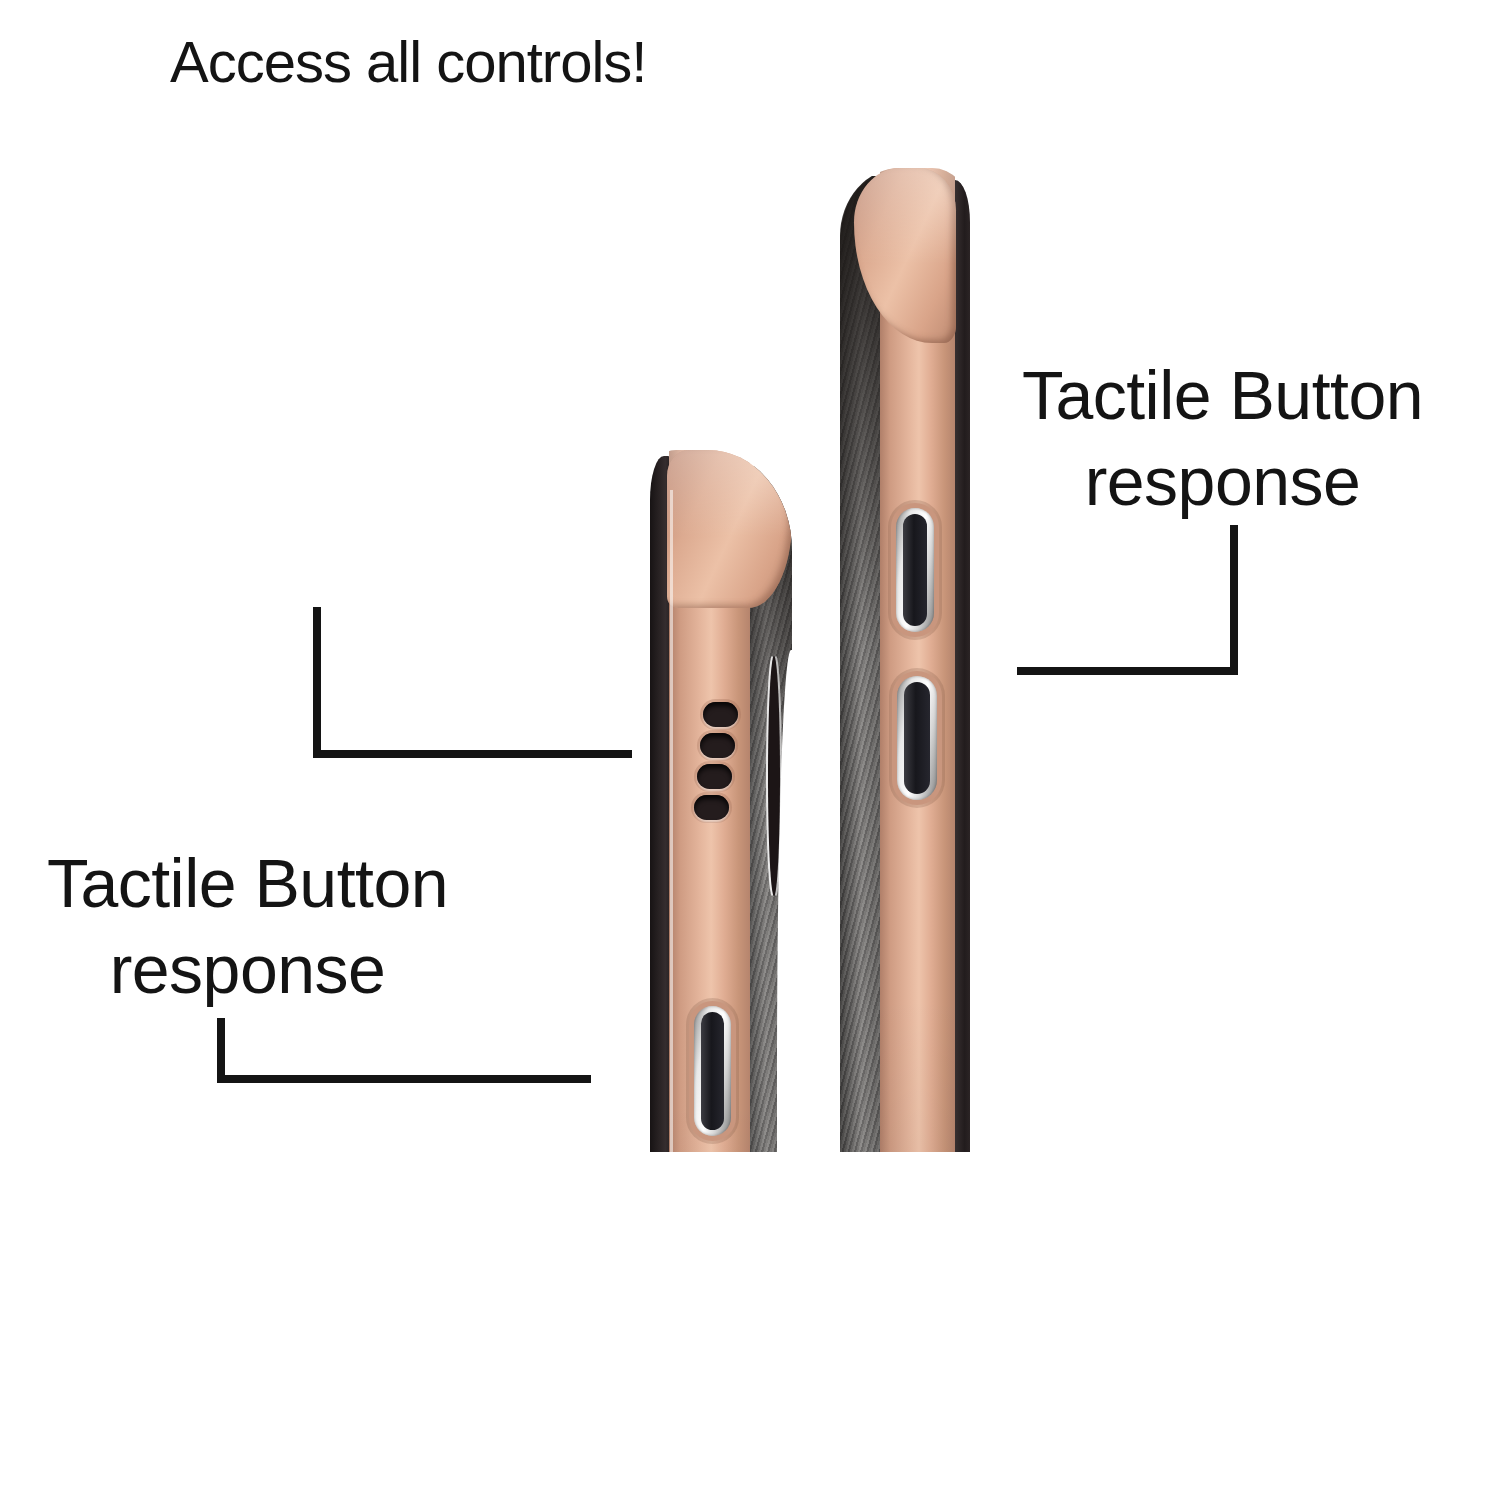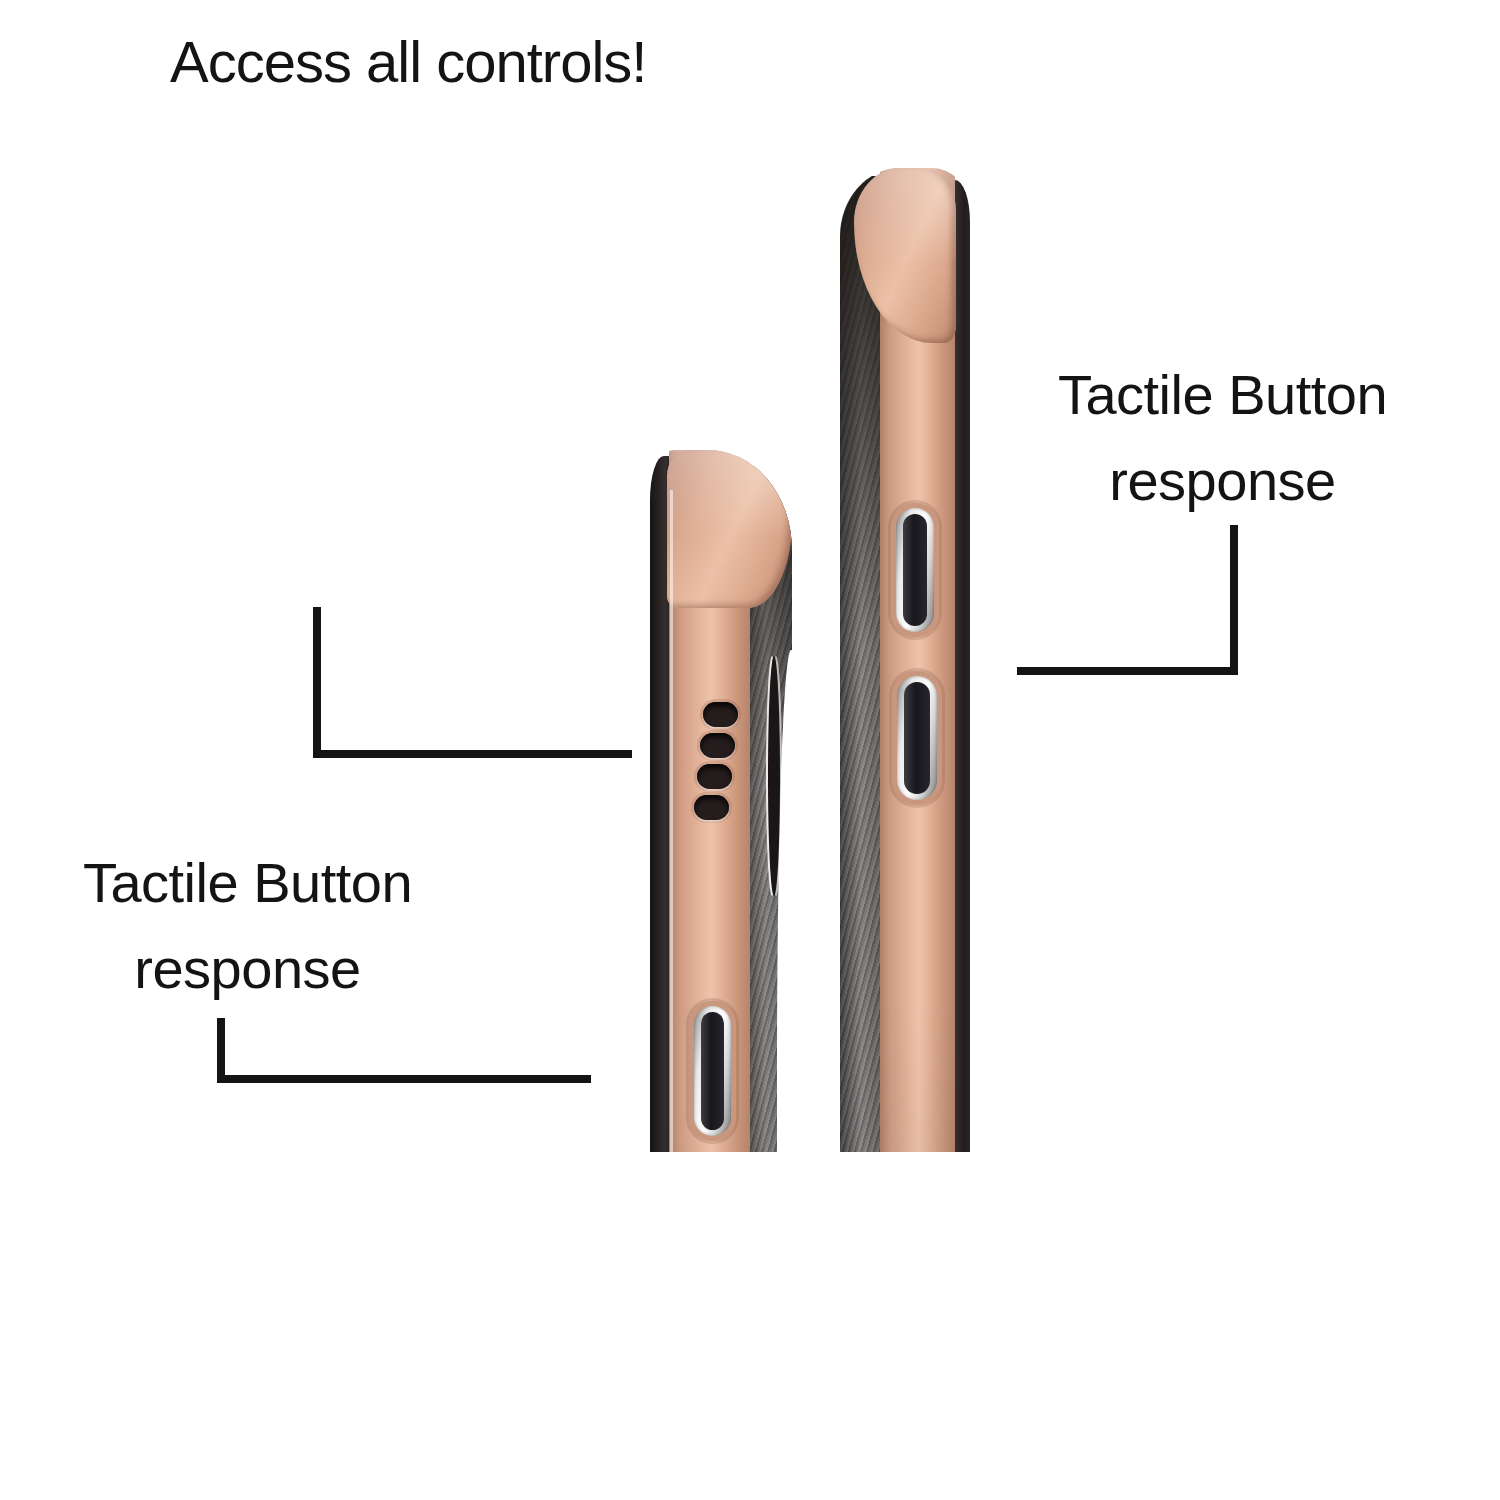--- a/index.html
+++ b/index.html
@@ -5,21 +5,21 @@
   html,body{margin:0;padding:0;background:#fff;}
   .canvas{
     position:relative;width:1500px;height:1152px;background:#ffffff;
     overflow:hidden;font-family:"Liberation Sans",sans-serif;color:#161616;
   }
   
   .title{
     position:absolute;left:170px;top:28px;font-size:58px;letter-spacing:-1px;
     white-space:nowrap;color:#141414;
   }
-  .label{position:absolute;text-align:center;color:#141414;font-size:56px;line-height:86px;letter-spacing:-0.5px;}
+  .label{position:absolute;text-align:center;color:#141414;font-size:68px;line-height:86px;letter-spacing:-0.5px;}
   .label-speaker{left:100px;top:518px;width:420px;}
   .label-tactile-left{left:30px;top:840px;width:435px;}
   .label-tactile-right{left:1010px;top:352px;width:425px;}
   
   .connector{position:absolute;border:0 solid #141414;}
   .conn-speaker{left:313px;top:607px;width:311px;height:143px;border-left-width:8px;border-bottom-width:8px;}
   .conn-left{left:217px;top:1018px;width:366px;height:57px;border-left-width:8px;border-bottom-width:8px;}
   .conn-right{left:1017px;top:525px;width:213px;height:142px;border-right-width:8px;border-bottom-width:8px;}
   
   .phone{position:absolute;overflow:hidden;}

